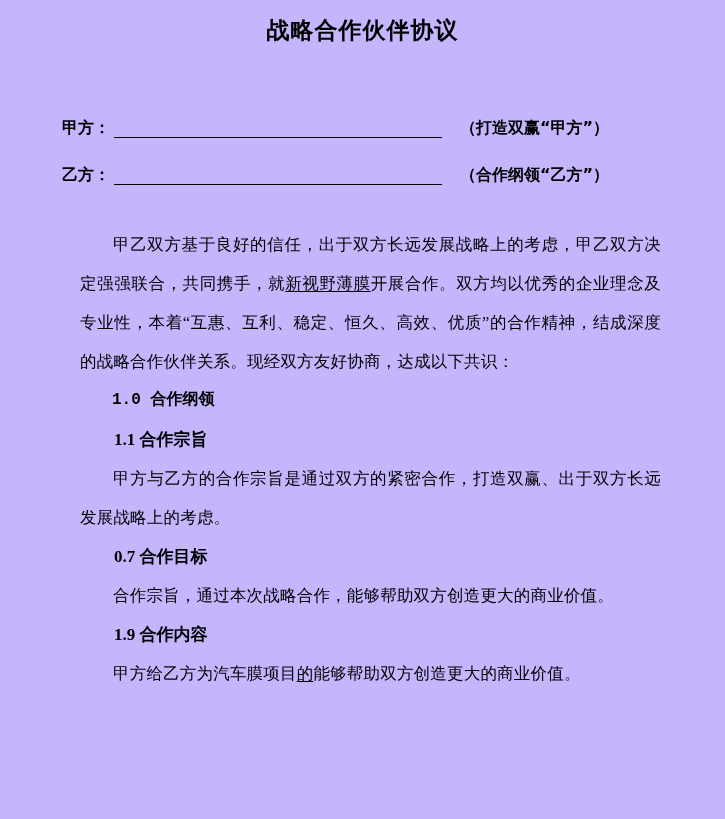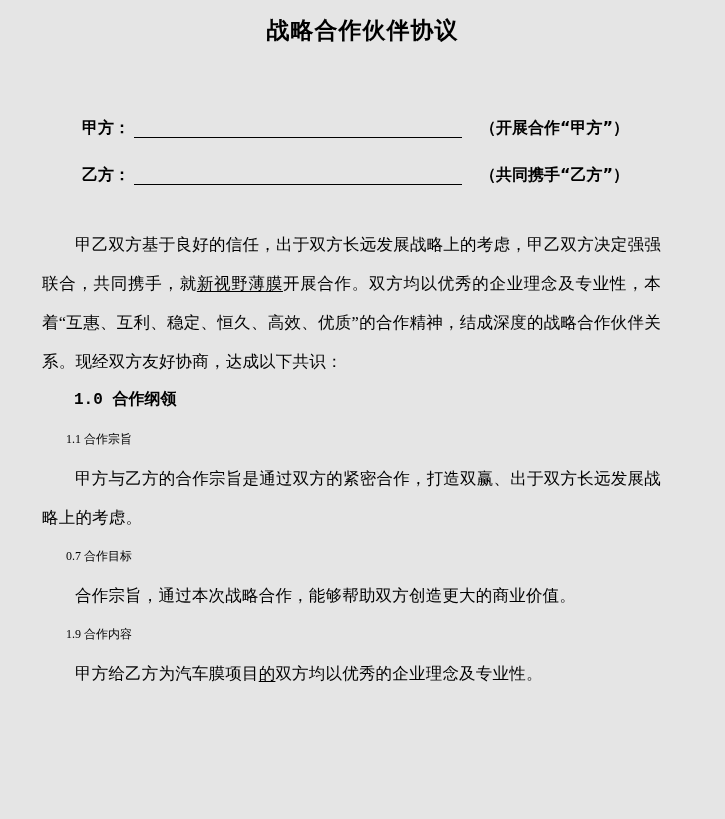--- a/index.html
+++ b/index.html
@@ -11,40 +11,40 @@
     width: 725px;
     height: 819px;
     overflow: hidden;
     font-family: "Liberation Serif", "DejaVu Serif", serif;
     color: #000000;
   }
   .page {
     position: relative;
     width: 725px;
     height: 819px;
-    background: #e5e5e5;
+    background: #c4b5fd;
     box-sizing: border-box;
   }
 
   
   .doc-title {
     text-align: center;
     font-family: "DejaVu Sans", "Liberation Sans", sans-serif;
     font-weight: bold;
     font-size: 23px;
     letter-spacing: 1px;
     margin: 0;
     padding-top: 15px;
     line-height: 30px;
   }
 
   
   .parties {
     margin-top: 48px;
-    padding-left: 82px;
+    padding-left: 62px;
     padding-right: 40px;
     text-align: center;
   }
   .party-row {
     display: flex;
     align-items: flex-end;
     height: 47px;
   }
   .party-label {
     font-family: "DejaVu Sans", "Liberation Sans", sans-serif;
@@ -68,20 +68,21 @@
     white-space: nowrap;
     padding-bottom: 1px;
     padding-left: 14px;
   }
 
   
   .body-block {
     margin-top: 38px;
     padding-left: 42px;
     padding-right: 64px;
+    margin-left: 38px;
   }
   p.para {
     margin: 0;
     font-size: 16.5px;
     line-height: 39px;
     text-align: justify;
     text-justify: inter-ideograph;
     letter-spacing: 0.2px;
   }
   p.indent {
@@ -93,66 +94,67 @@
   .heading-bold {
     margin: 0;
     font-family: Liberation Mono, monospace;
     font-weight: bold;
     font-size: 16px;
     line-height: 39px;
     text-indent: 2em;
   }
   .heading-plain {
     margin: 0;
-    font-size: 12px;
+    font-size: 17px;
     line-height: 39px;
     text-indent: 2em;
+    font-weight: bold;
   }
   .u {
     text-decoration: underline;
     text-underline-offset: 2px;
   }
 </style>
 </head>
 <body>
 
 <div class="page">
 
   <h1 class="doc-title">战略合作伙伴协议</h1>
 
   <div class="parties">
 
     <div class="party-row">
       <span class="party-label">甲方：</span>
       <span class="party-blank"></span>
-      <span class="party-note">（开展合作“甲方”）</span>
+      <span class="party-note">（打造双赢“甲方”）</span>
     </div>
 
     <div class="party-row">
       <span class="party-label">乙方：</span>
       <span class="party-blank"></span>
-      <span class="party-note">（共同携手“乙方”）</span>
+      <span class="party-note">（合作纲领“乙方”）</span>
     </div>
 
   </div>
 
   <div class="body-block">
 
     <p class="para indent"><span>甲乙双方基于良好的信任，出于双方长远发展战略上的考虑，甲乙双方决定强强联合，共同携手，就</span><span class="u">新视野薄膜</span><span>开展合作。双方均以优秀的企业理念及专业性，本着“互惠、互利、稳定、恒久、高效、优质”的合作精神，结成深度的战略合作伙伴关系。现经双方友好协商，达成以下共识：</span></p>
 
     <p class="heading-bold">1.0 合作纲领</p>
 
     <p class="heading-plain">1.1 合作宗旨</p>
 
     <p class="para indent">甲方与乙方的合作宗旨是通过双方的紧密合作，打造双赢、出于双方长远发展战略上的考虑。</p>
 
     <p class="heading-plain">0.7 合作目标</p>
 
     <p class="para indent">合作宗旨，通过本次战略合作，能够帮助双方创造更大的商业价值。</p>
 
     <p class="heading-plain">1.9 合作内容</p>
 
-    <p class="para indent"><span>甲方给乙方为汽车膜项目</span><span class="u">的</span><span>双方均以优秀的企业理念及专业性。</span></p>
+    <p class="para indent"><span>甲方给乙方为汽车膜项目</span><span class="u">的</span><span>能够帮助双方创造更大的商业价值。</span></p>
 
 
   </div>
 
 </div>
 
 </body></html>

